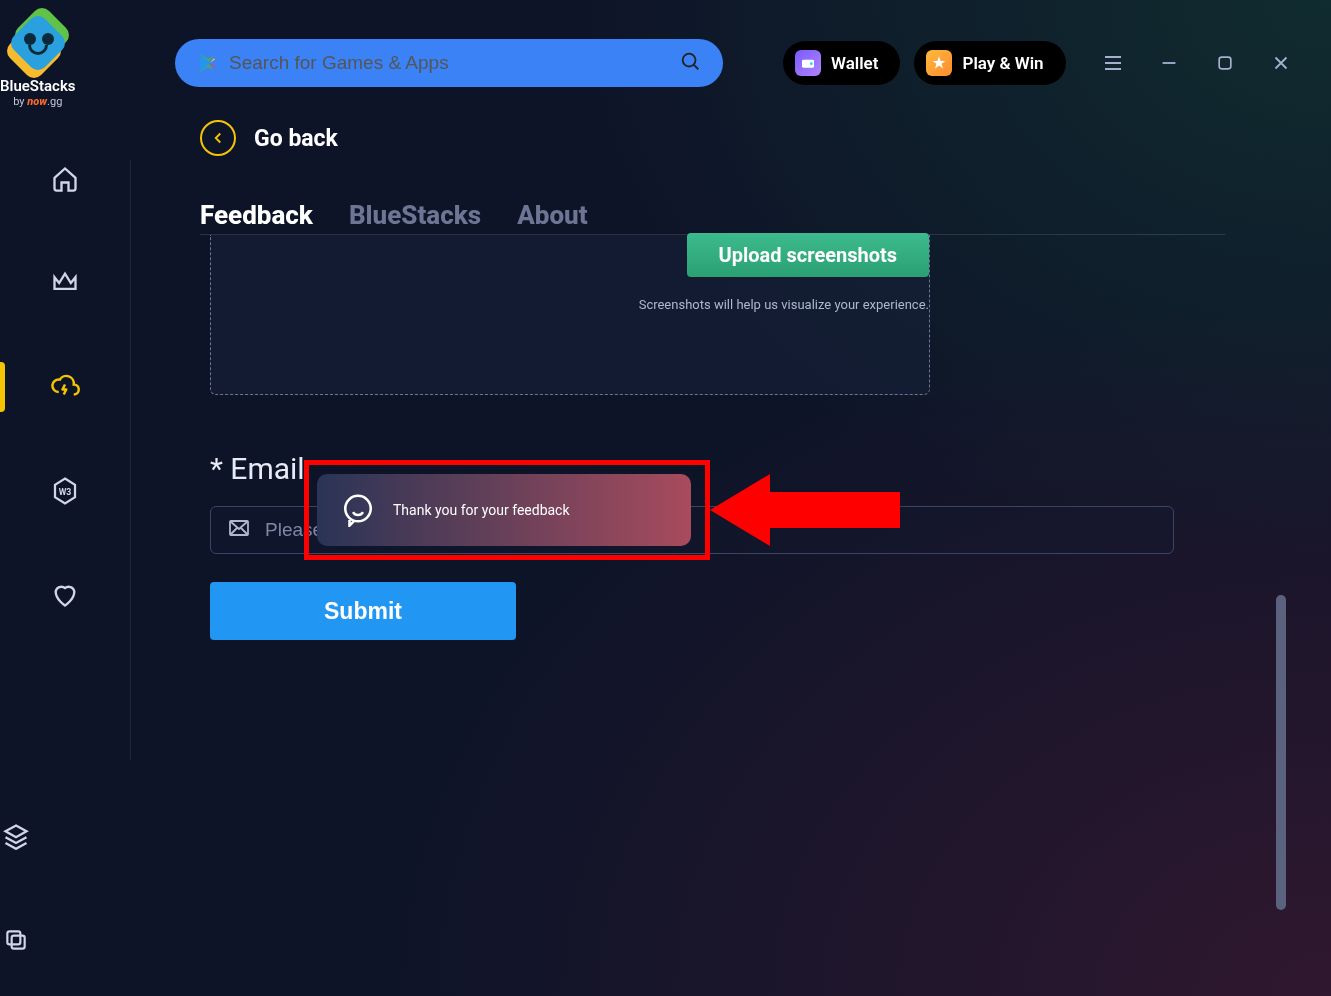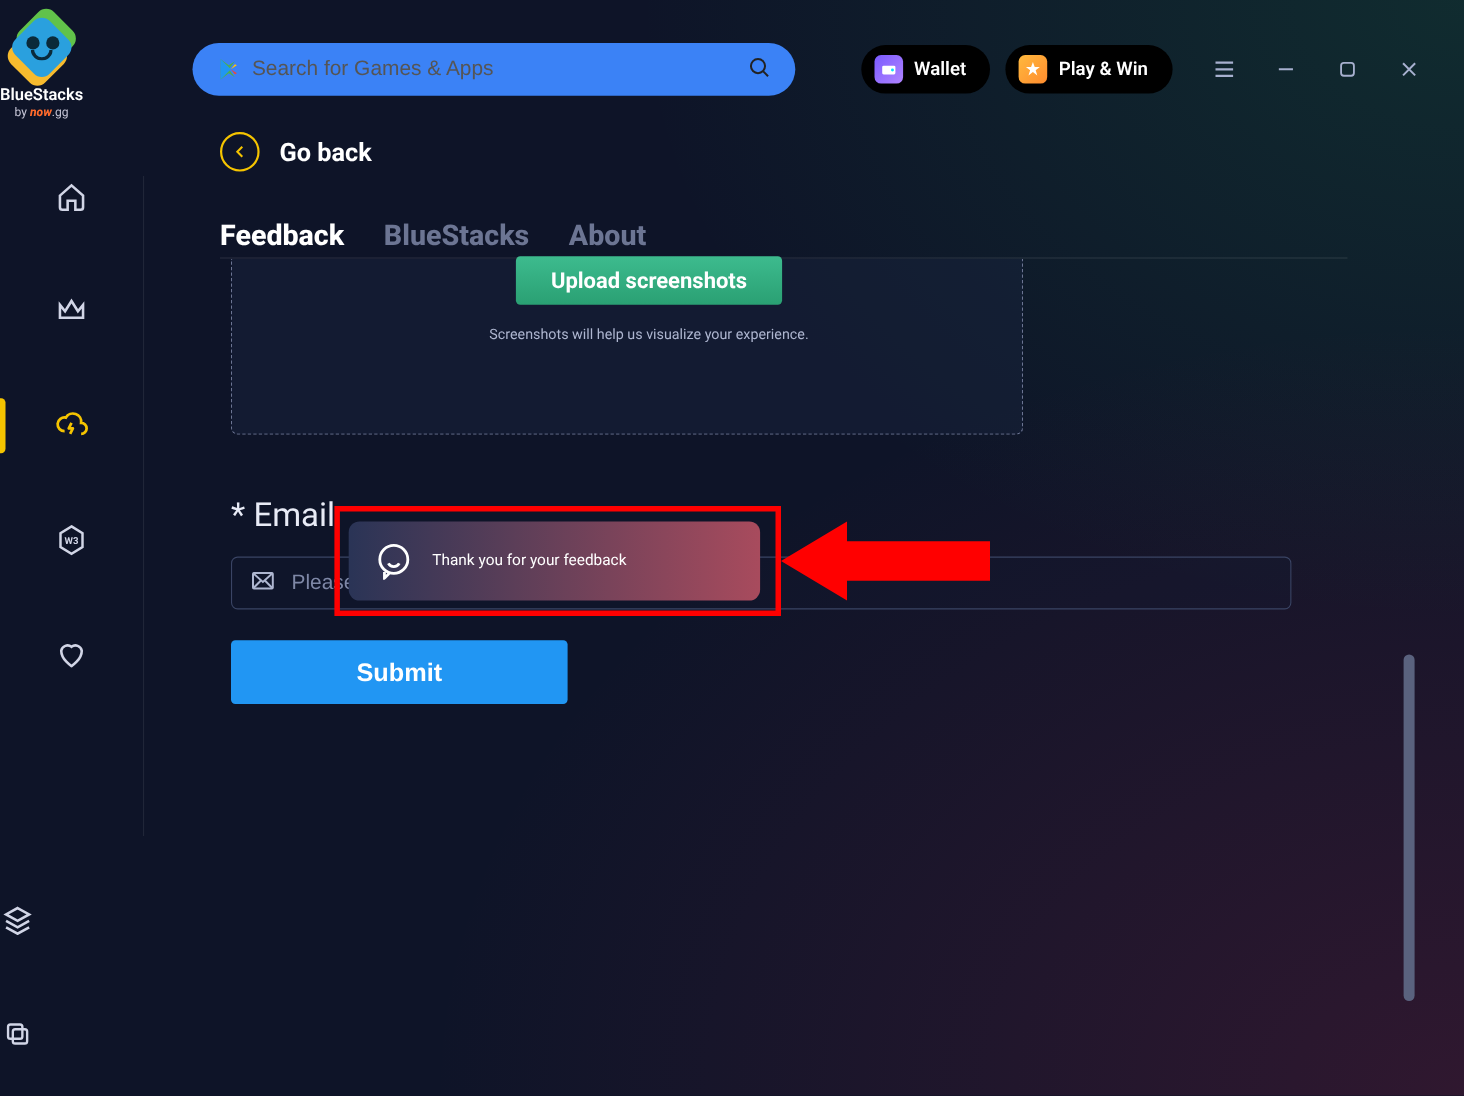--- a/index.html
+++ b/index.html
@@ -175,21 +175,21 @@
 }
 .tab.active { color:#fff; }
 
 .upload-zone {
   margin: 0 0 0 35px;
   width: 720px;
   height: 160px;
   border: 1.5px dashed #6c7593;
   border-top: none;
   border-radius: 0 0 6px 6px;
-  display:flex; flex-direction:column; align-items:center;
+  display:flex; flex-direction:column; align-items:flex-end;
   padding-top:2px;
   background: rgba(30,40,70,0.35);
   padding-left: 40px;
 }
 .upload-btn {
   background: linear-gradient(180deg,#3dbb8e,#2aa073);
   color:#fff;
   font-size:20px;
   font-weight:700;
   padding: 10px 32px;

